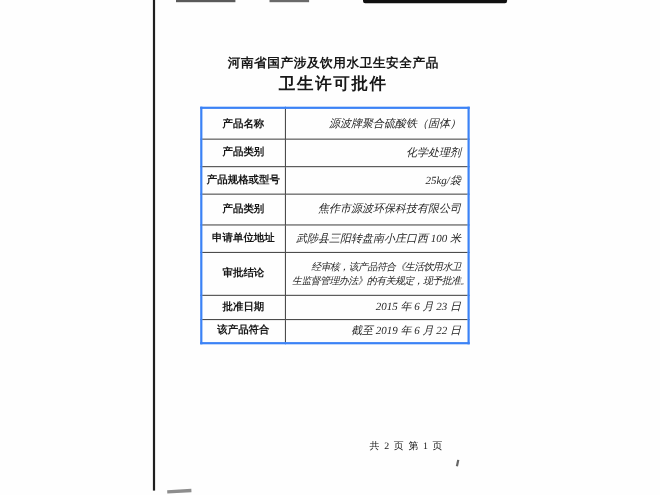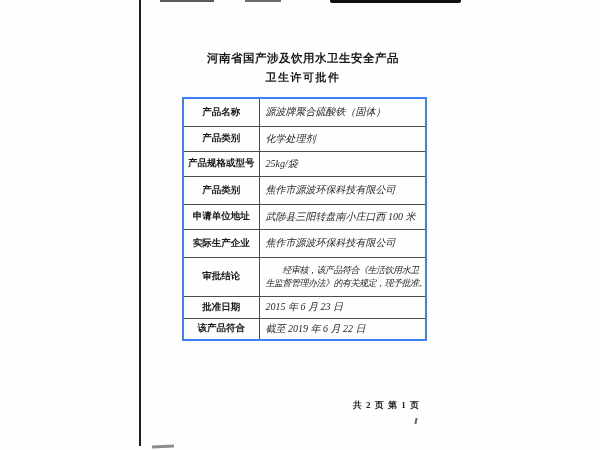--- a/index.html
+++ b/index.html
@@ -33,51 +33,51 @@
     position: absolute; left: 415px; top: 418px;
     width: 2px; height: 6px; background: #666;
     transform: rotate(12deg);
   }
   
   .title-block {
     position: absolute; left: 157px; top: 52px; width: 292px;
     text-align: center; font-weight: bold; color: #181818;
   }
   .title-line1 { font-size: 11.5px; line-height: 12px; letter-spacing: 0.5px; }
-  .title-line2 { font-size: 11px; line-height: 12px; margin-top: 7px; letter-spacing: 1.5px; }
+  .title-line2 { font-size: 15px; line-height: 12px; margin-top: 7px; letter-spacing: 1.5px; }
   
   table.approval {
     position: absolute; left: 182px; top: 97px;
     width: 243px; table-layout: fixed;
     border-collapse: collapse;
     border: 2px solid #3b82f6;
   }
   table.approval th, table.approval td {
     border: 1px solid #4c4c4c;
     overflow: hidden;
   }
   table.approval th {
     font-size: 9.5px; font-weight: bold; color: #161616;
     text-align: center; white-space: nowrap; padding: 0;
     letter-spacing: 0;
   }
   table.approval td {
     font-size: 10px; font-style: italic; color: #262626;
-    text-align: left; padding: 0 6px; white-space: nowrap;
+    text-align: right; padding: 0 6px; white-space: nowrap;
   }
   td.conclusion { padding: 0 3px; }
   .concl-line {
     font-style: italic; font-size: 9px; line-height: 13px;
     letter-spacing: -0.5px; white-space: nowrap; color: #262626;
   }
   .concl-line.first { text-indent: 17px; }
   
   .page-indicator {
     position: absolute; left: 336px; top: 399px; width: 84px;
-    text-align: right; font-size: 9px; font-weight: bold;
+    text-align: left; font-size: 9px; font-weight: normal;
     color: #222; letter-spacing: 1px; white-space: nowrap;
   }
 </style>
 </head>
 <body>
 
 <div class="page">
 
   <div class="edge-line-v"></div>
   <div class="top-seg1"></div>
@@ -110,24 +110,20 @@
         <td>25kg/袋</td>
       </tr>
       <tr style="height:28px">
         <th>产品类别</th>
         <td>焦作市源波环保科技有限公司</td>
       </tr>
       <tr style="height:25px">
         <th>申请单位地址</th>
         <td>武陟县三阳转盘南小庄口西 100 米</td>
       </tr>
-      <tr style="height:28px">
-        <th>实际生产企业</th>
-        <td>焦作市源波环保科技有限公司</td>
-      </tr>
       <tr style="height:39px">
         <th>审批结论</th>
         <td class="conclusion">
           <div class="concl-line first">经审核，该产品符合《生活饮用水卫</div>
           <div class="concl-line">生监督管理办法》的有关规定，现予批准。</div>
         </td>
       </tr>
       <tr style="height:22px">
         <th>批准日期</th>
         <td>2015 年 6 月 23 日</td>

